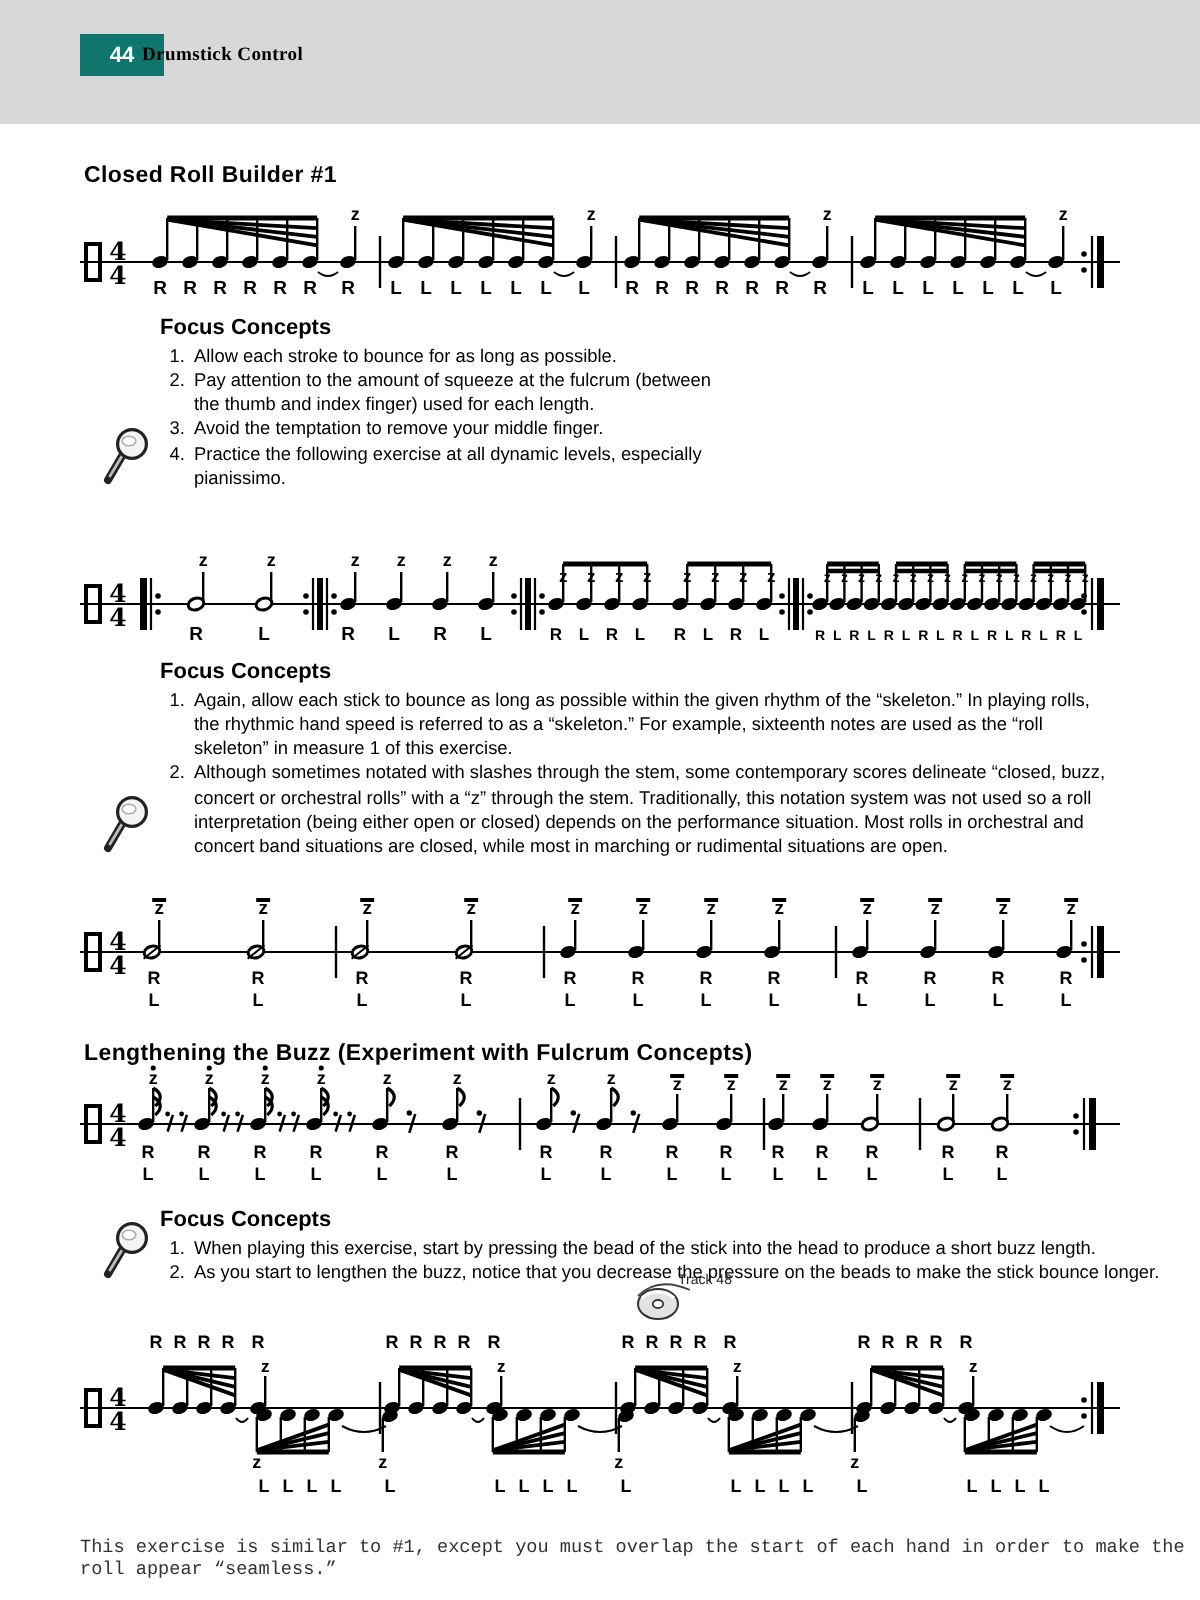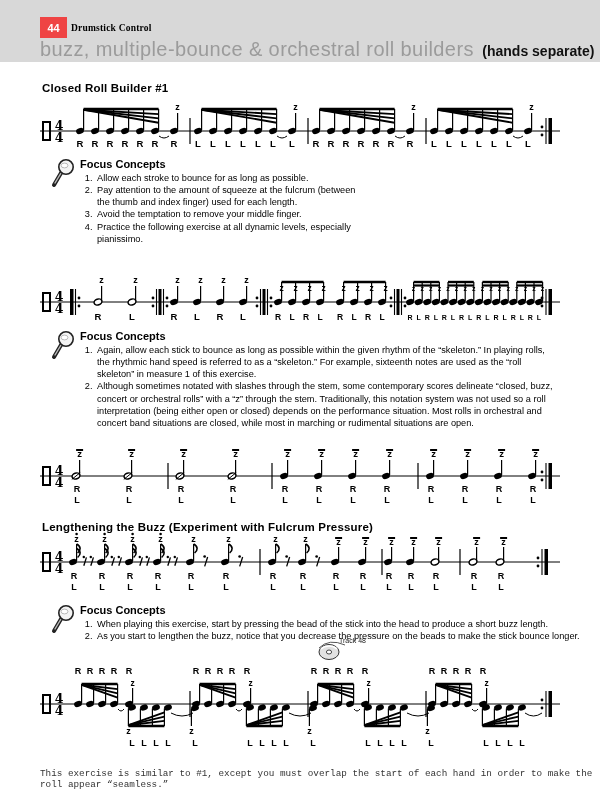--- a/index.html
+++ b/index.html
@@ -1,52 +1,48 @@
 <!DOCTYPE html>
 <html><head>
 <meta charset="utf-8">
 <style>
   html,body{margin:0;padding:0;background:#fff;}
   .page{position:relative;width:600px;height:800px;background:#fff;overflow:hidden;
         font-family:"Liberation Sans",sans-serif;color:#000;}
   .band{position:absolute;left:0;top:0;width:600px;height:62px;background:#d8d8d8;}
-  .numbox{position:absolute;left:40px;top:17px;width:27px;height:21px;background:#ef4444;
+  .numbox{position:absolute;left:40px;top:17px;width:42px;height:21px;background:#0f766e;
           display:flex;align-items:center;justify-content:center;}
   .numbox span{color:#fff;font-weight:bold;font-size:11px;}
   .booktitle{position:absolute;left:71px;top:23px;font-weight:bold;font-size:9.5px;letter-spacing:.2px;font-family:Liberation Serif, serif;}
   .bigtitle{position:absolute;left:40px;top:38px;white-space:nowrap;}
   .bigtitle .lt{font-size:20px;color:#9b9b9b;letter-spacing:.4px;}
   .bigtitle .bd{font-size:14px;font-weight:bold;color:#111;margin-left:4px;}
   .hdg{position:absolute;left:42px;font-weight:bold;font-size:11.5px;letter-spacing:.2px;}
   .staff{position:absolute;left:40px;width:520px;}
-  .focus{position:absolute;left:50px;display:flex;align-items:flex-start;}
+  .focus{position:absolute;left:50px;display:flex;align-items:flex-end;}
   .focus .ic{flex:0 0 26px;margin-top:0;}
   .focus .fc{margin-left:4px;}
   .focus h4{margin:0;font-size:11px;font-weight:bold;}
   .focus ol{margin:2px 0 0 0;padding-left:15px;font-size:9.2px;line-height:1.32;}
   .focus ol li{margin:0;padding-left:2px;}
   .footer{position:absolute;left:40px;top:768px;font-size:9.3px;color:#333;font-family:Liberation Mono, monospace;}
   .badge{position:absolute;left:318px;top:637px;width:90px;height:26px;}
   .badge .track-label{position:absolute;left:21px;top:0px;font-size:7px;color:#222;}
   svg{display:block;}
 </style>
 </head>
 <body>
 
 <div class="page">
 
   <div class="band"></div>
   <div class="numbox">
     <span>44</span>
   </div>
   <div class="booktitle">Drumstick Control</div>
-  <div class="bigtitle">
-    <span class="lt">buzz, multiple-bounce &amp; orchestral roll builders</span>
-    <span class="bd">(hands separate)</span>
-  </div>
 
   <div class="hdg" style="top:82px">Closed Roll Builder #1</div>
   <div class="staff" style="top:97px">
       <svg width="520" height="58" viewBox="0 0 520 58">
         <line x1="0" y1="34" x2="520" y2="34" stroke="#000" stroke-width="1"></line>
         <rect x="3" y="25" width="7" height="18" fill="none" stroke="#000" stroke-width="2"></rect>
         <text x="19" y="33" font-size="12.5" font-weight="700" text-anchor="middle" font-family="&quot;DejaVu Serif&quot;,serif" fill="#000">4</text>
         <text x="19" y="45" font-size="12.5" font-weight="700" text-anchor="middle" font-family="&quot;DejaVu Serif&quot;,serif" fill="#000">4</text>
         <ellipse cx="40" cy="34" rx="4" ry="2.9" transform="rotate(-18 40 34)" fill="#000"></ellipse>
         <line x1="43.6" y1="33" x2="43.6" y2="12" stroke="#000" stroke-width="1.2"></line>
@@ -457,21 +453,21 @@
         <line x1="128" y1="23" x2="128" y2="49" stroke="#000" stroke-width="1.2"></line>
         <line x1="232" y1="23" x2="232" y2="49" stroke="#000" stroke-width="1.2"></line>
         <line x1="378" y1="23" x2="378" y2="49" stroke="#000" stroke-width="1.2"></line>
         <circle cx="502" cy="32" r="1.4"></circle>
         <circle cx="502" cy="40" r="1.4"></circle>
         <line x1="506" y1="23" x2="506" y2="49" stroke="#000" stroke-width="1.1"></line>
         <rect x="508.5" y="23" width="3.5" height="26"></rect>
       </svg>
     </div>
 
-  <div class="hdg" style="top:521px">Lengthening the Buzz (Experiment with Fulcrum Pressure)</div>
+  <div class="hdg" style="top:521px">Lengthening the Buzz (Experiment with Fulcrum Concepts)</div>
   <div class="staff" style="top:530px">
       <svg width="520" height="66" viewBox="0 0 520 66">
         <line x1="0" y1="32" x2="520" y2="32" stroke="#000" stroke-width="1"></line>
         <rect x="3" y="23" width="7" height="18" fill="none" stroke="#000" stroke-width="2"></rect>
         <text x="19" y="31" font-size="12.5" font-weight="700" text-anchor="middle" font-family="&quot;DejaVu Serif&quot;,serif" fill="#000">4</text>
         <text x="19" y="43" font-size="12.5" font-weight="700" text-anchor="middle" font-family="&quot;DejaVu Serif&quot;,serif" fill="#000">4</text>
         <ellipse cx="33" cy="32" rx="4" ry="2.9" transform="rotate(-18 33 32)" fill="#000"></ellipse>
         <line x1="36.6" y1="31" x2="36.6" y2="14" stroke="#000" stroke-width="1.2"></line>
         <path d="M 36.6 14 C 41.1 16.5, 41.1 20, 37.6 23" fill="none" stroke="#000" stroke-width="1.6"></path>
         <path d="M 36.6 18.5 C 41.1 21, 41.1 24.5, 37.6 27.5" fill="none" stroke="#000" stroke-width="1.6"></path>

